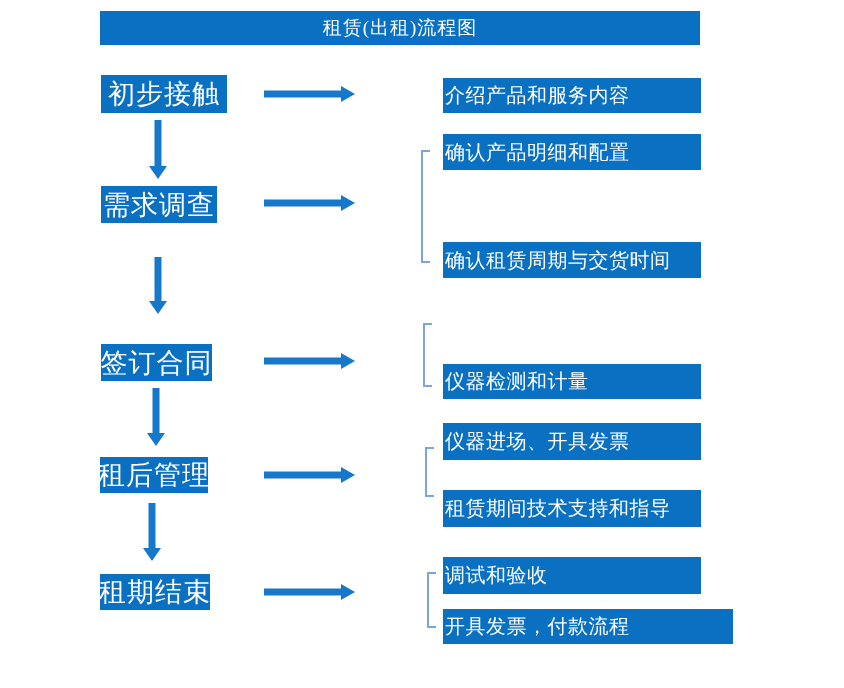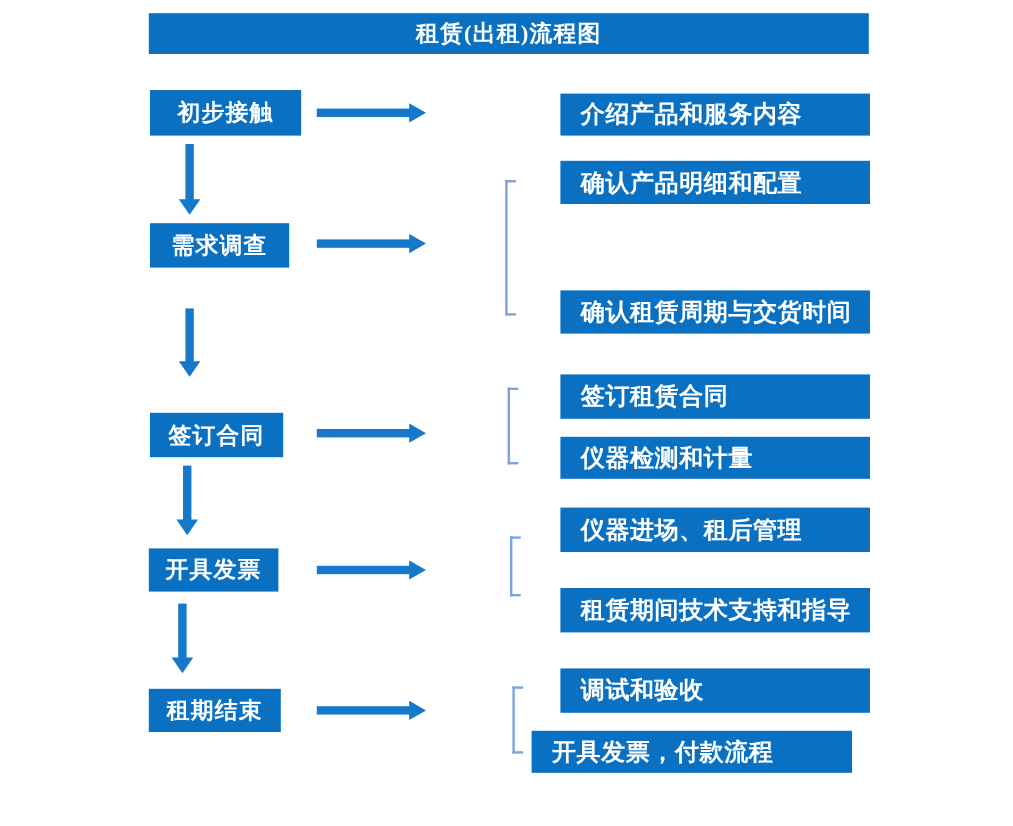--- a/index.html
+++ b/index.html
@@ -6,29 +6,28 @@
   .canvas {
     position:relative; width:844px; height:688px;
     background:var(--background,#ffffff);
     font-family:"Liberation Serif","DejaVu Serif",serif;
     overflow:hidden;
   }
   .box {
     position:absolute;
     background:var(--box-blue,#0a71c2);
     color:var(--text-white,#ffffff);
-    font-weight:bold;
+    font-weight:normal;
     display:flex; align-items:center;
     box-sizing:border-box;
     white-space:nowrap;
-    margin-left:24px;
   }
   .banner { justify-content:center; font-size:19px; letter-spacing:1px; }
-  .step   { justify-content:center; font-size:19px; letter-spacing:1px; }
-  .out    { font-size:20px; padding-left:17px; letter-spacing:0.5px; }
+  .step   { justify-content:center; font-size:27px; letter-spacing:1px; }
+  .out    { font-size:20px; padding-left:2px; letter-spacing:0.5px; }
 
   .h-arrow { position:absolute; }
   .h-arrow .shaft {
     position:absolute; left:0; top:50%; transform:translateY(-50%);
     height:7px; width:calc(100% - 13px);
     background:var(--arrow-blue,#1678ca);
   }
   .h-arrow .head {
     position:absolute; right:0; top:50%; transform:translateY(-50%);
     width:0; height:0;
@@ -60,21 +59,21 @@
 
 <div class="canvas">
 
   <div class="box banner" style="left:100px; top:11px; width:600px; height:34px;">
     <span>租赁(出租)流程图</span>
   </div>
 
   <div class="box step" style="left:101px; top:75px;  width:126px; height:38px;">初步接触</div>
   <div class="box step" style="left:101px; top:186px; width:116px; height:37px;">需求调查</div>
   <div class="box step" style="left:101px; top:344px; width:111px; height:37px;">签订合同</div>
-  <div class="box step" style="left:100px; top:457px; width:108px; height:36px;">开具发票</div>
+  <div class="box step" style="left:100px; top:457px; width:108px; height:36px;">租后管理</div>
   <div class="box step" style="left:100px; top:574px; width:110px; height:36px;">租期结束</div>
 
   <div class="v-arrow" style="left:149px; top:120px; height:59px;">
     <span class="shaft"></span>
     <span class="head"></span>
   </div>
   <div class="v-arrow" style="left:149px; top:257px; height:57px;">
     <span class="shaft"></span>
     <span class="head"></span>
   </div>
@@ -111,22 +110,21 @@
   <div class="bracket" style="left:421px; top:150px; height:113px;"></div>
   <div class="bracket" style="left:423px; top:323px; height:64px;"></div>
   <div class="bracket" style="left:425px; top:447px; height:50px;"></div>
   <div class="bracket" style="left:427px; top:572px; height:56px;"></div>
 
   <div class="box out" style="left:443px; top:78px;  width:258px; height:35px;">介绍产品和服务内容</div>
 
   <div class="box out" style="left:443px; top:134px; width:258px; height:36px;">确认产品明细和配置</div>
   <div class="box out" style="left:443px; top:242px; width:258px; height:36px;">确认租赁周期与交货时间</div>
 
-  <div class="box out" style="left:443px; top:312px; width:258px; height:37px;">签订租赁合同</div>
   <div class="box out" style="left:443px; top:364px; width:258px; height:35px;">仪器检测和计量</div>
 
-  <div class="box out" style="left:443px; top:423px; width:258px; height:37px;">仪器进场、租后管理</div>
+  <div class="box out" style="left:443px; top:423px; width:258px; height:37px;">仪器进场、开具发票</div>
   <div class="box out" style="left:443px; top:490px; width:258px; height:37px;">租赁期间技术支持和指导</div>
 
   <div class="box out" style="left:443px; top:557px; width:258px; height:37px;">调试和验收</div>
-  <div class="box out" style="left:419px; top:609px; width:267px; height:35px;text-align:center;">开具发票，付款流程</div>
+  <div class="box out" style="left:443px; top:609px; width:290px; height:35px;text-align:center;">开具发票，付款流程</div>
 
 </div>
 
 </body></html>

